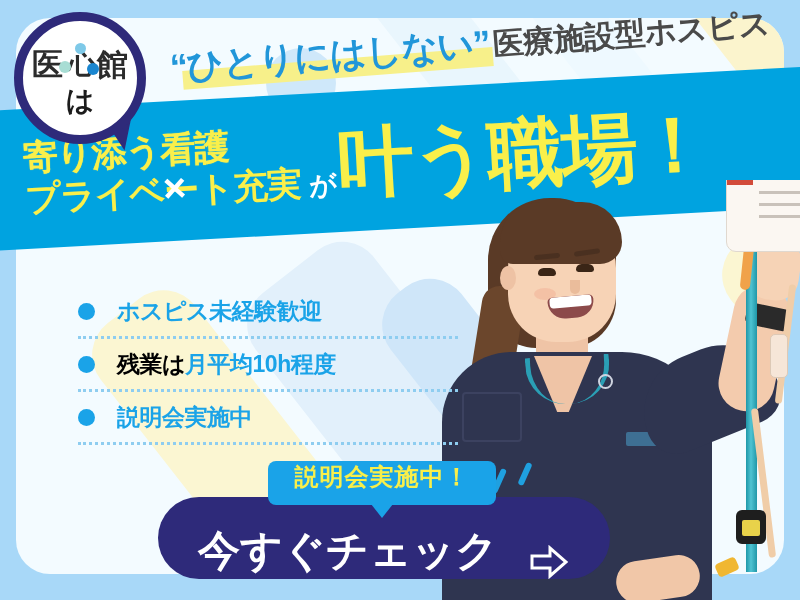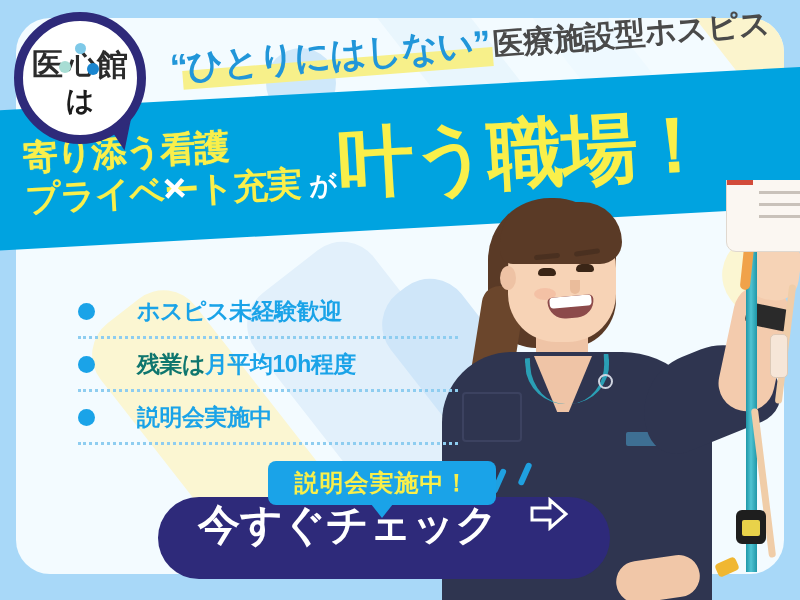--- a/index.html
+++ b/index.html
@@ -255,21 +255,21 @@
     flex: 0 0 auto;
     margin-right: 22px;
   }
   .bullet-text {
     font-size: 23px;
     font-weight: bold;
     letter-spacing: -0.5px;
     color: #1aa3e8;
     white-space: nowrap;
   }
-  .bullet-text .dark { color: #0f766e; margin-left: 20px; }
+  .bullet-text .dark { color: #000000; }
   .bullet-text .accent { color: #1aa3e8; }
 
   
   .photo {
     position: absolute;
     left: 430px;
     top: 180px;
     width: 370px;
     height: 420px;
     z-index: 12;
@@ -497,21 +497,21 @@
   .cta-badge {
     position: absolute;
     left: 268px;
     top: 461px;
     width: 228px;
     height: 44px;
     background: #1aa3e8;
     border-radius: 8px;
     z-index: 26;
     display: flex;
-    align-items: center;
+    align-items: flex-start;
     justify-content: center;
     font-family: Liberation Mono, monospace;
   }
   .cta-badge-text {
     font-size: 24px;
     font-weight: bold;
     color: #f9ef4a;
     letter-spacing: 1px;
     white-space: nowrap;
   }
@@ -528,21 +528,21 @@
   .cta-button {
     position: absolute;
     left: 158px;
     top: 497px;
     width: 452px;
     height: 82px;
     background: #2e2a7a;
     border-radius: 41px;
     z-index: 25;
     display: flex;
-    align-items: flex-start;
+    align-items: flex-end;
   }
   .cta-label {
     font-size: 42px;
     font-weight: bold;
     color: #ffffff;
     letter-spacing: 0px;
     margin-left: 40px;
     white-space: nowrap;
   }
   .cta-arrow {

